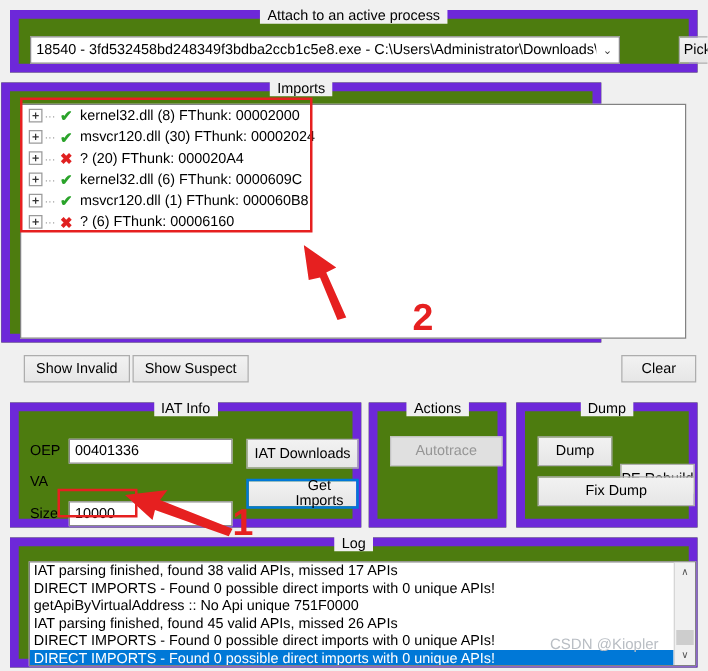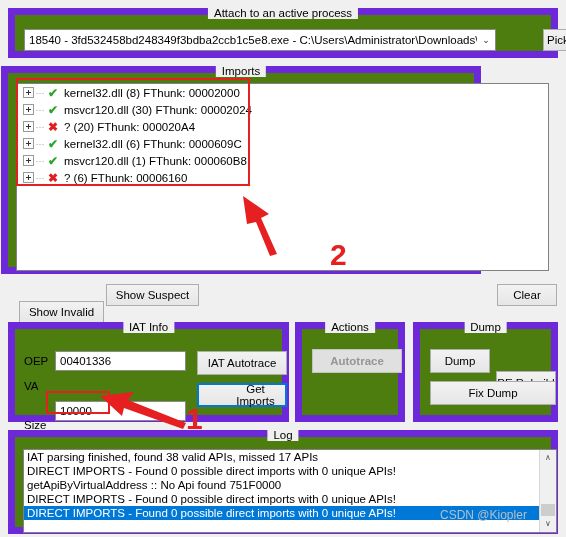--- a/index.html
+++ b/index.html
@@ -159,21 +159,21 @@
   #imports-redbox {
     position: absolute;
     left: 16px; top: 78px;
     width: 234px; height: 108px;
     border: 2px solid #e62020;
     box-sizing: border-box;
     pointer-events: none;
   }
 
   
-  #show-invalid-btn { left: 19px; top: 284px; width: 85px; height: 22px; margin-top: 17px; }
+  #show-invalid-btn { left: 19px; top: 284px; width: 85px; height: 22px; }
   #show-suspect-btn { left: 106px; top: 284px; width: 93px; height: 22px; }
   #clear-btn { left: 497px; top: 284px; width: 60px; height: 22px; }
 
   
   #iat-group { left: 8px; top: 322px; width: 281px; height: 100px; }
   .field-label {
     position: absolute;
     font-size: 11.5px;
     color: #000;
   }
@@ -187,37 +187,37 @@
     padding-left: 4px;
     font-family: "Liberation Sans", sans-serif;
     font-size: 11.5px;
     color: #000;
     height: 20px;
   }
   #oep-label { left: 9px; top: 26px; }
   #oep-input { left: 40px; top: 22px; width: 131px; }
   #va-label  { left: 9px; top: 51px; }
   #va-input  { left: 40px; top: 47px; width: 131px; }
-  #size-label { left: 9px; top: 76px; margin-top: 14px; }
+  #size-label { left: 9px; top: 76px; }
   #size-input { left: 40px; top: 72px; width: 131px; }
   #iat-autosearch-btn { left: 182px; top: 22px; width: 90px; height: 24px; }
   #get-imports-btn { left: 182px; top: 54px; width: 90px; height: 24px; }
 
   #size-redbox {
     position: absolute;
     left: 46px; top: 391px;
     width: 64px; height: 23px;
     border: 2px solid #e62020;
     box-sizing: border-box;
     pointer-events: none;
   }
 
   
   #actions-group { left: 295px; top: 322px; width: 110px; height: 100px; }
-  #autotrace-btn { left: 10px; top: 20px; width: 90px; height: 24px; font-weight: bold; }
+  #autotrace-btn { left: 10px; top: 20px; width: 90px; height: 24px; }
 
   
   #dump-group { left: 413px; top: 322px; width: 145px; height: 100px; }
   #dump-btn { left: 10px; top: 20px; width: 60px; height: 24px; }
   #pe-rebuild-btn { left: 76px; top: 20px; width: 60px; height: 24px; margin-top: 22px; }
   #fix-dump-btn { left: 10px; top: 52px; width: 126px; height: 24px; }
 
   
   #log-group { left: 8px; top: 430px; width: 550px; height: 104px; }
   #log-list {
@@ -351,21 +351,21 @@
 <div class="btn" id="show-suspect-btn">Show Suspect</div>
 <div class="btn" id="clear-btn">Clear</div>
 
 <div class="groupbox" id="iat-group">
   <div class="gb-title">IAT Info</div>
   <div class="field-label" id="oep-label">OEP</div>
   <div class="textbox" id="oep-input">00401336</div>
   <div class="field-label" id="va-label">VA</div>
   <div class="field-label" id="size-label">Size</div>
   <div class="textbox" id="size-input">10000</div>
-  <div class="btn" id="iat-autosearch-btn">IAT Autotrace</div>
+  <div class="btn" id="iat-autosearch-btn">IAT Downloads</div>
   <div class="btn focus" id="get-imports-btn">Get Imports</div>
 </div>
 <div id="size-redbox"></div>
 
 <div class="groupbox" id="actions-group">
   <div class="gb-title">Actions</div>
   <div class="btn disabled" id="autotrace-btn">Autotrace</div>
 </div>
 
 <div class="groupbox" id="dump-group">
@@ -374,21 +374,22 @@
   <div class="btn" id="pe-rebuild-btn">PE Rebuild</div>
   <div class="btn" id="fix-dump-btn">Fix Dump</div>
 </div>
 
 <div class="groupbox" id="log-group">
   <div class="gb-title">Log</div>
   <div id="log-list">
     <div id="log-lines">
       <div class="log-line">IAT parsing finished, found 38 valid APIs, missed 17 APIs</div>
       <div class="log-line">DIRECT IMPORTS - Found 0 possible direct imports with 0 unique APIs!</div>
-      <div class="log-line">getApiByVirtualAddress :: No Api found 751F0000</div>
+      <div class="log-line">getApiByVirtualAddress :: No Api unique 751F0000</div>
+      <div class="log-line">IAT parsing finished, found 45 valid APIs, missed 26 APIs</div>
       <div class="log-line">DIRECT IMPORTS - Found 0 possible direct imports with 0 unique APIs!</div>
       <div class="log-line selected">DIRECT IMPORTS - Found 0 possible direct imports with 0 unique APIs!</div>
     </div>
     <div id="log-scrollbar">
       <div class="sb-arrow up">∧</div>
       <div class="sb-thumb"></div>
       <div class="sb-arrow down">∨</div>
     </div>
   </div>
 </div>

